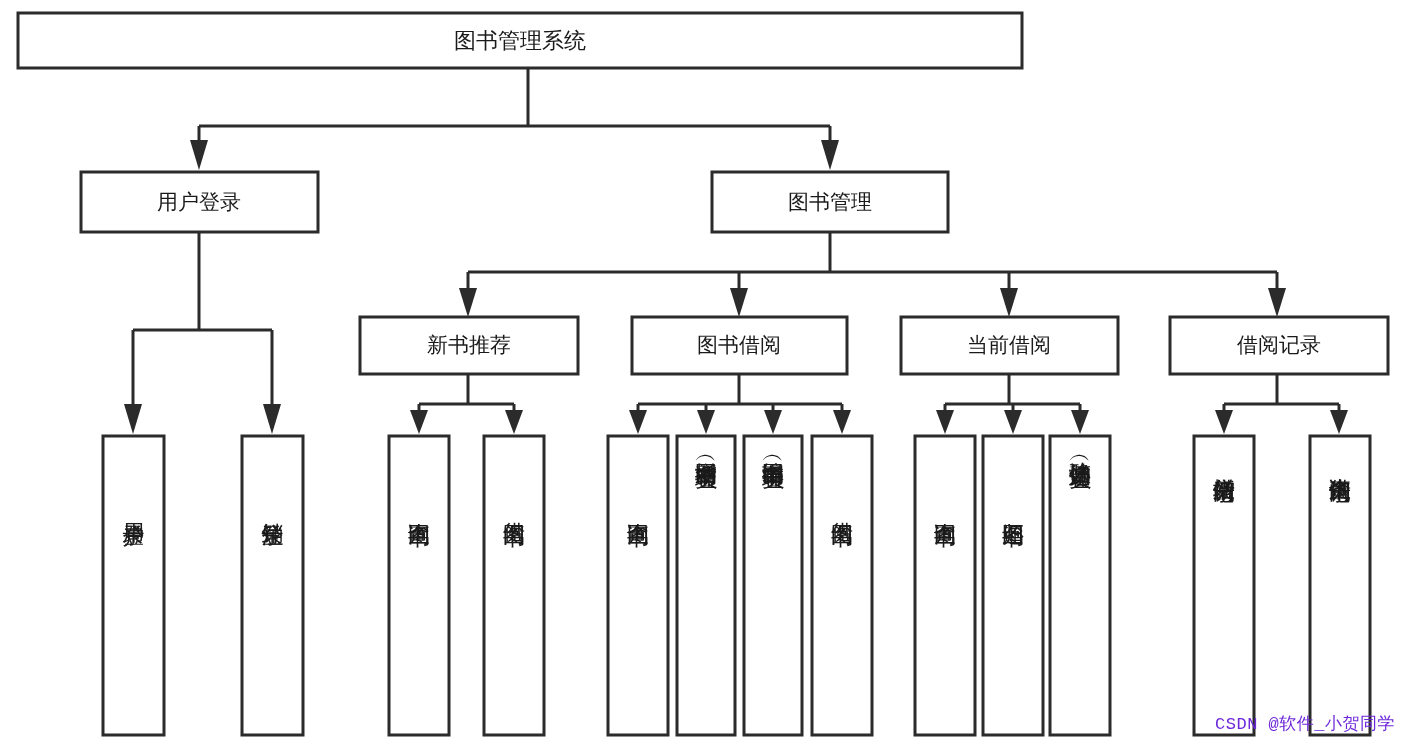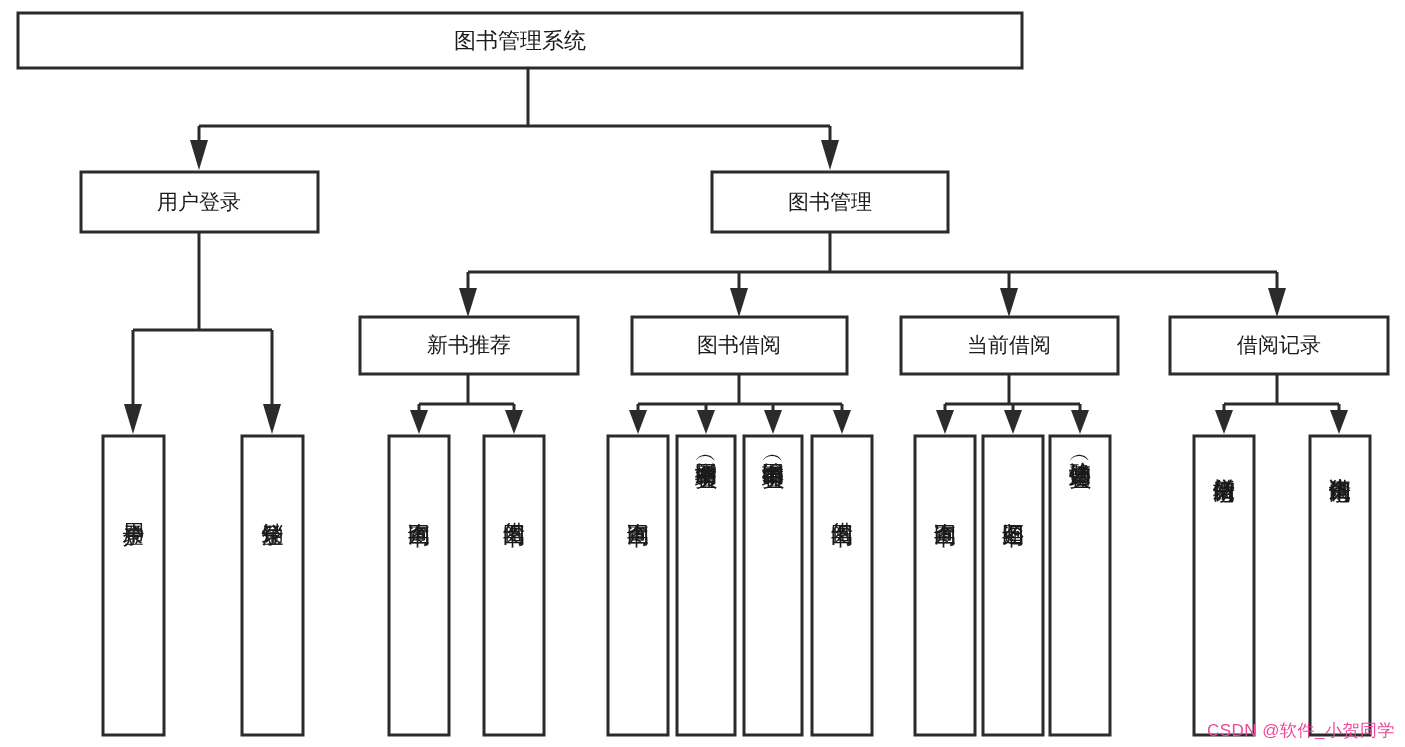--- a/index.html
+++ b/index.html
@@ -68,24 +68,24 @@
     font-family: "Liberation Sans", "DejaVu Sans", sans-serif;
     font-size: 22px;
     line-height: 1.08;
     color: #1a1a1a;
     letter-spacing: 1px;
     white-space: nowrap;
   }
   .watermark {
     position: absolute;
     right: 10px;
-    bottom: 5px;
-    font-family: Liberation Sans, sans-serif;
+    bottom: 12px;
+    font-family: Liberation Mono, monospace;
     font-size: 17px;
-    color: #ec4899;
+    color: #6d28d9;
     white-space: nowrap;
     letter-spacing: 0.5px;
   }
 </style>
 </head>
 <body>
 
 <div id="diagram-root">
 
   <svg id="flow" viewBox="0 0 1405 747" xmlns="http://www.w3.org/2000/svg">

